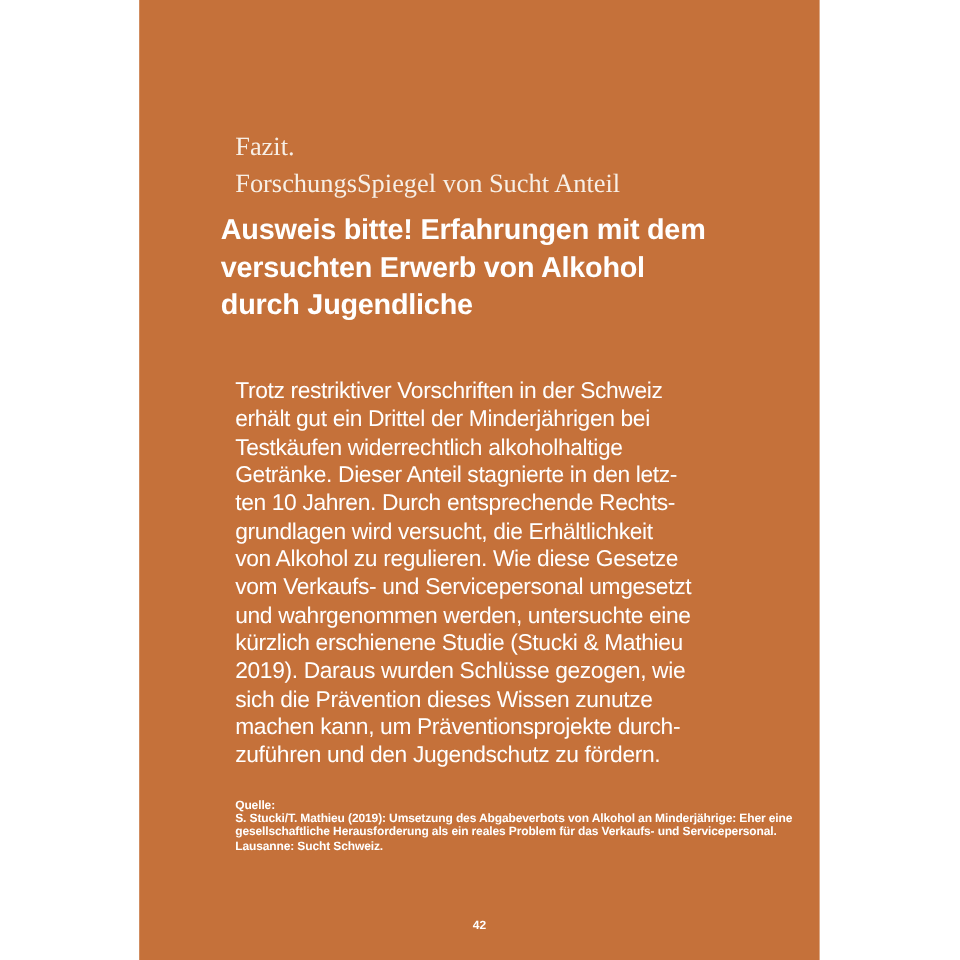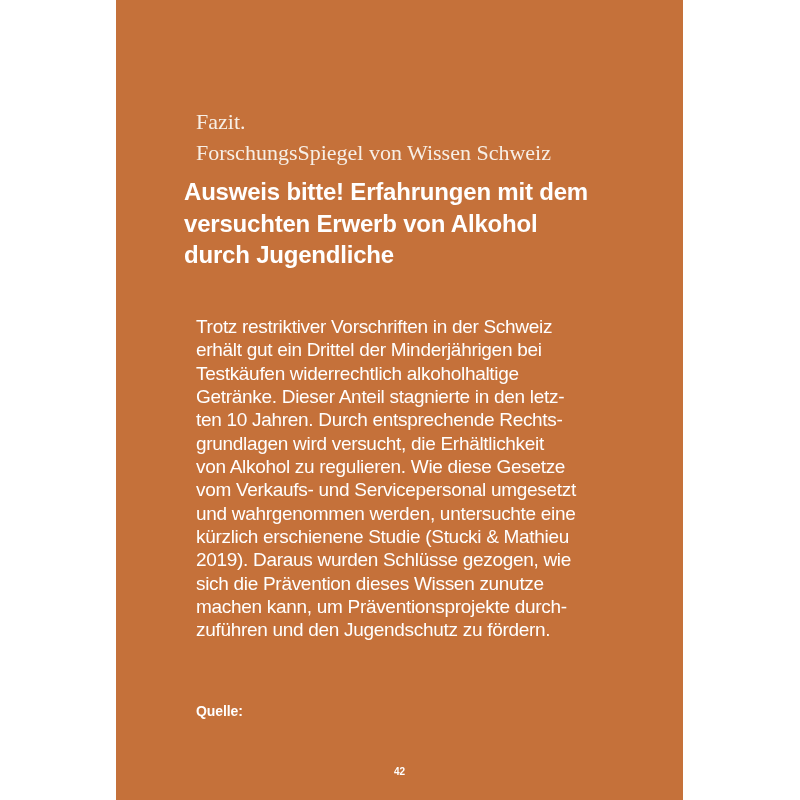--- a/index.html
+++ b/index.html
@@ -46,58 +46,59 @@
     font-size: 19px;
     line-height: 23.35px;
     font-weight: 400;
     letter-spacing: -0.3px;
     color: var(--text-color, #ffffff);
     white-space: pre;
   }
   .source {
     position: absolute;
     left: 80px; top: 666px;
-    font-size: 14px;
+    font-size: 10px;
     line-height: 11.2px;
     font-weight: 700;
     letter-spacing: -0.1px;
     color: var(--text-color, #ffffff);
     white-space: pre;
-    margin-top: 40px;
   }
   .pagenum {
     position: absolute;
     left: 0; top: 767px;
     width: 100%;
     text-align: center;
     font-size: 10px;
     line-height: 10px;
     font-weight: 700;
     color: var(--text-color, #ffffff);
   }
 </style>
 </head>
 <body>
 
 <div class="page">
   <div class="panel">
-    <div class="kicker"><span>Fazit.</span><br><span>ForschungsSpiegel von Wissen Schweiz</span></div>
+    <div class="kicker"><span>Fazit.</span><br><span>ForschungsSpiegel von Sucht Anteil</span></div>
     <div class="heading">Ausweis bitte! Erfahrungen mit dem
 versuchten Erwerb von Alkohol
 durch Jugendliche</div>
     <div class="body-text">Trotz restriktiver Vorschriften in der Schweiz
 erhält gut ein Drittel der Minderjährigen bei
 Testkäufen widerrechtlich alkoholhaltige
 Getränke. Dieser Anteil stagnierte in den letz-
 ten 10 Jahren. Durch entsprechende Rechts-
 grundlagen wird versucht, die Erhältlichkeit
 von Alkohol zu regulieren. Wie diese Gesetze
 vom Verkaufs- und Servicepersonal umgesetzt
 und wahrgenommen werden, untersuchte eine
 kürzlich erschienene Studie (Stucki &amp; Mathieu
 2019). Daraus wurden Schlüsse gezogen, wie
 sich die Prävention dieses Wissen zunutze
 machen kann, um Präventionsprojekte durch-
 zuführen und den Jugendschutz zu fördern.</div>
-    <div class="source"><span>Quelle:</span><br></div>
+    <div class="source"><span>Quelle:</span><br><span>S. Stucki/T. Mathieu (2019): Umsetzung des Abgabeverbots von Alkohol an Minderjährige: Eher eine
+gesellschaftliche Herausforderung als ein reales Problem für das Verkaufs- und Servicepersonal.
+Lausanne: Sucht Schweiz.</span></div>
     <div class="pagenum">42</div>
   </div>
 </div>
 
 </body></html>

